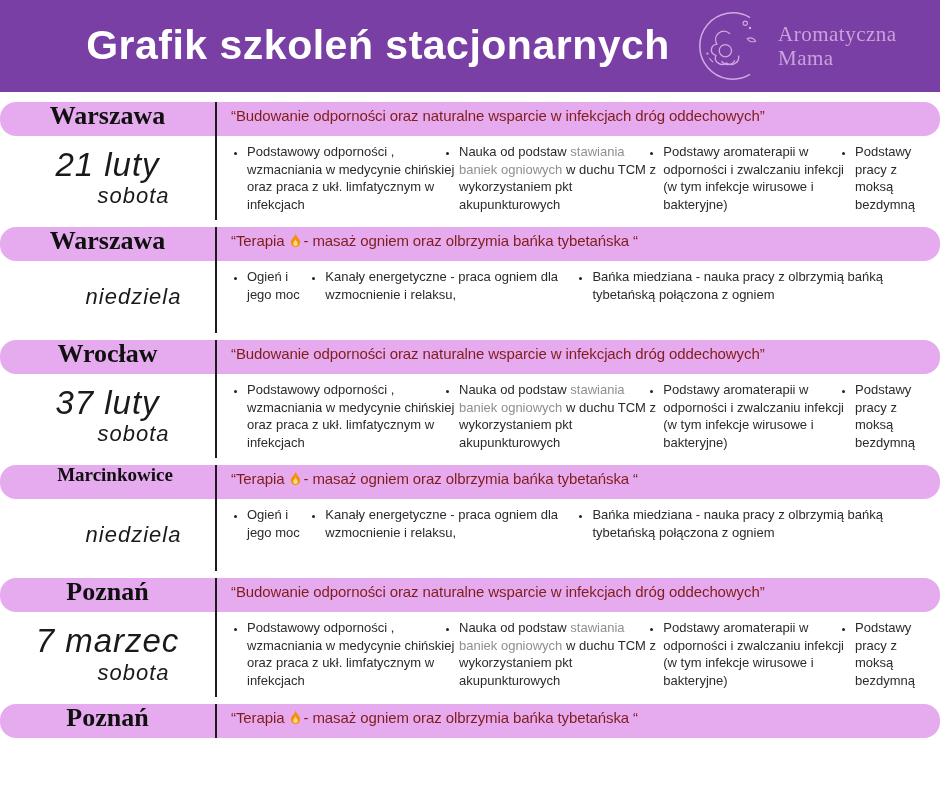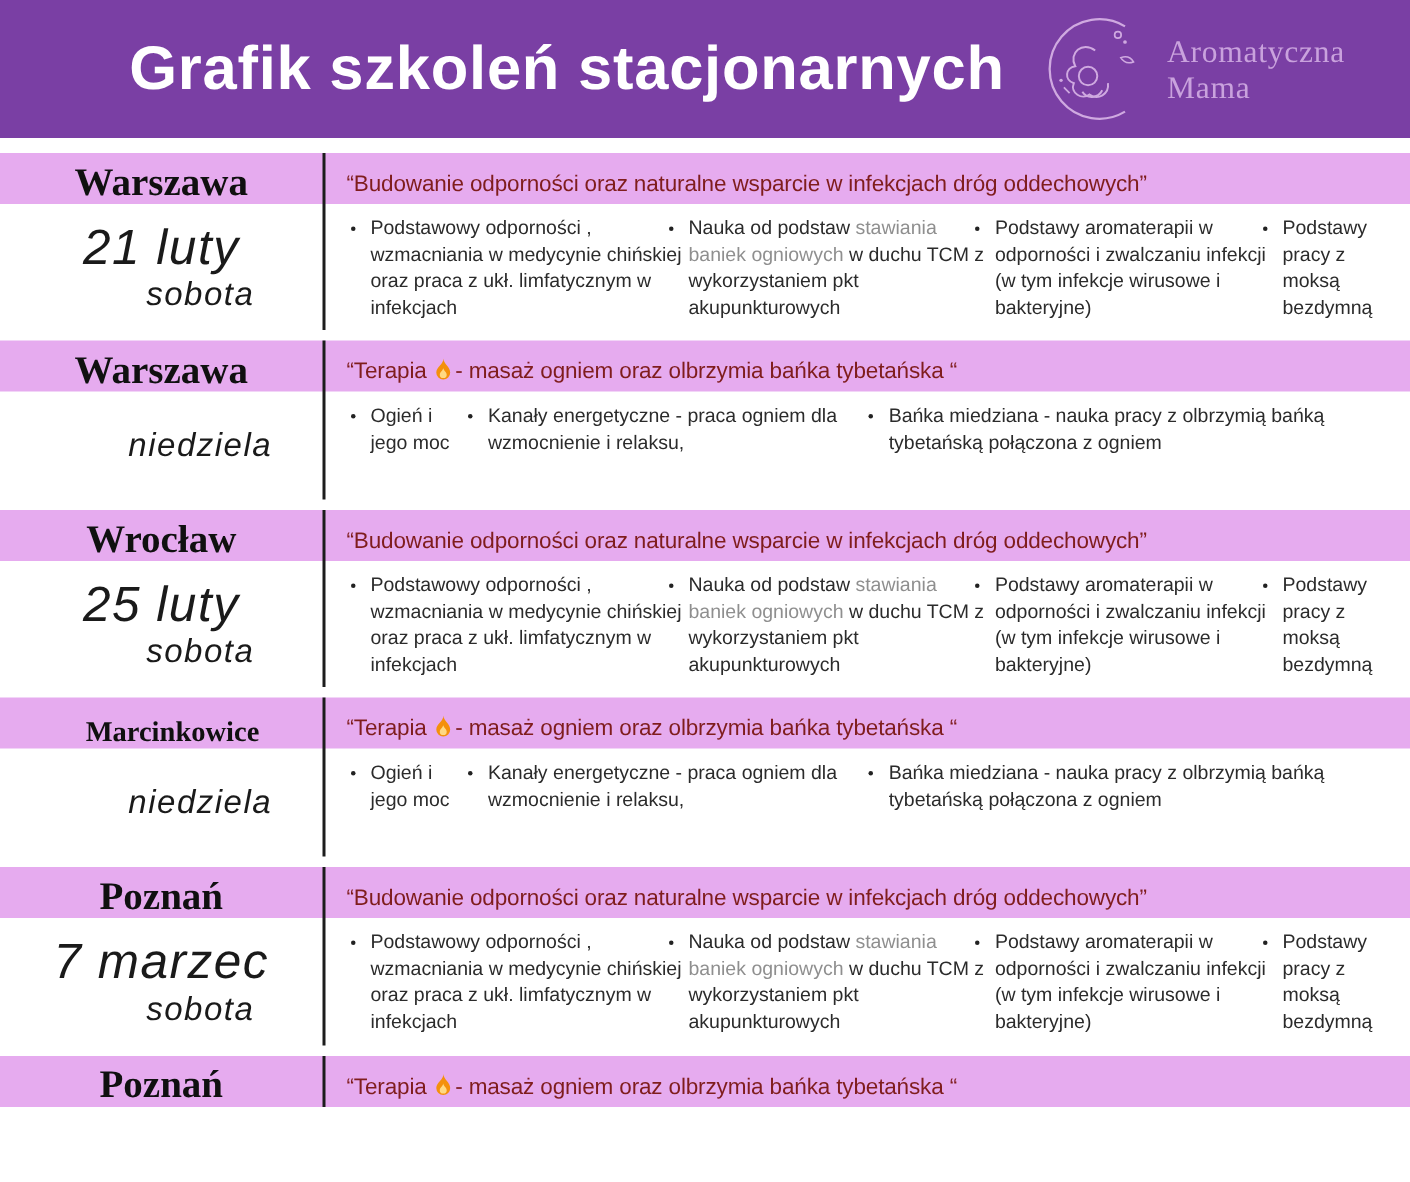--- a/index.html
+++ b/index.html
@@ -24,21 +24,21 @@
   }
   .logo svg{flex:0 0 auto;}
   .logo-text{
     font-family:"Liberation Serif",serif;font-size:21px;line-height:1.15;
     color:var(--logo,#c9a2dd);letter-spacing:.5px;
   }
   
   main{padding-top:10px;}
   .session{position:relative;margin-bottom:7px;}
   .band{
-    display:flex;align-items:flex-end;background:var(--band,#e6abef);min-height:34px;
+    display:flex;align-items:flex-start;background:var(--band,#e6abef);min-height:34px;border-radius:16px;
   }
   .city-cell{
     flex:0 0 215px;width:215px;text-align:center;
     font-family:"Liberation Serif",serif;font-weight:bold;color:#101010;
   }
   .city{font-size:26px;line-height:1.08;}
   .city2{font-size:19px;line-height:1.05;display:none;padding-left:15px;}
   .session.two-line .city{font-size:21px;}
   .session.two-line .city2{display:block;}
   .title-cell{
@@ -143,21 +143,21 @@
   <section class="session">
     <div class="band">
       <div class="city-cell">
         <div class="city">Wrocław</div>
 
       </div>
       <div class="title-cell"><span>“Budowanie odporności oraz naturalne wsparcie w infekcjach dróg oddechowych”</span></div>
     </div>
     <div class="content">
       <div class="date-cell">
-        <div class="date">25 luty</div>
+        <div class="date">37 luty</div>
         <div class="day">sobota</div>
       </div>
       <ul class="bullets">
             <li><span>Podstawowy odporności , wzmacniania w medycynie chińskiej oraz praca z ukł. limfatycznym w infekcjach</span></li>
             <li><span>Nauka od podstaw </span><span class="muted">stawiania baniek ogniowych</span><span> w duchu TCM z wykorzystaniem pkt akupunkturowych</span></li>
             <li><span>Podstawy aromaterapii w odporności i zwalczaniu infekcji (w tym infekcje wirusowe i bakteryjne)</span></li>
             <li><span>Podstawy pracy z moksą bezdymną</span></li>
           </ul>
     </div>
     <div class="vline"></div>

